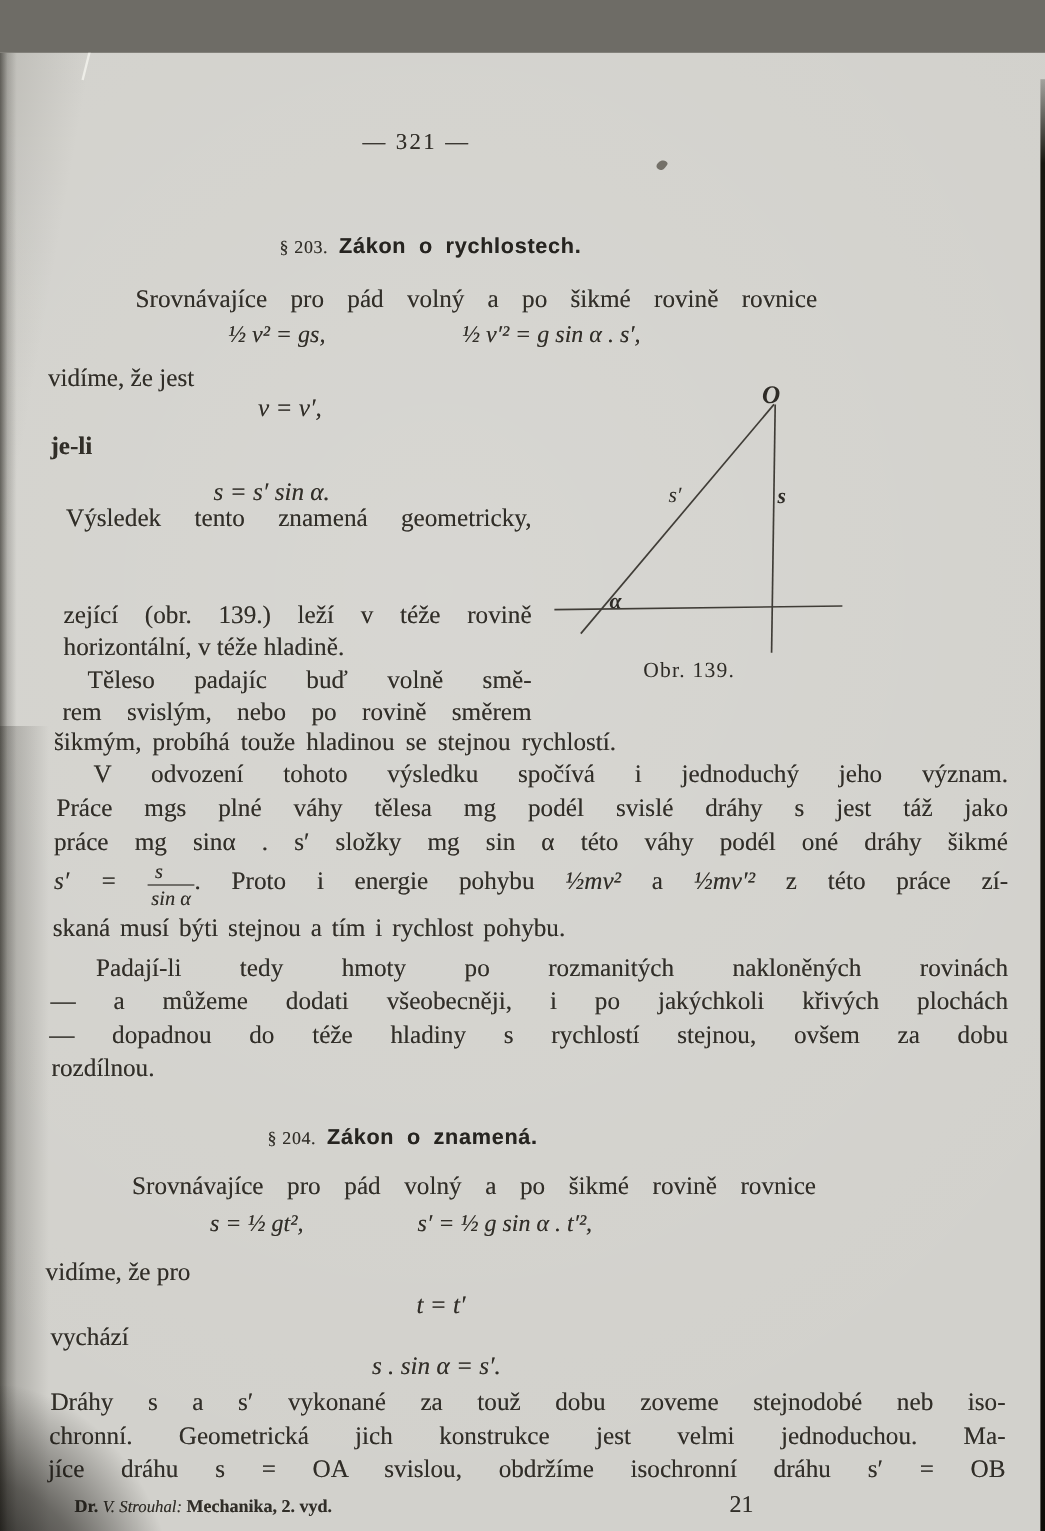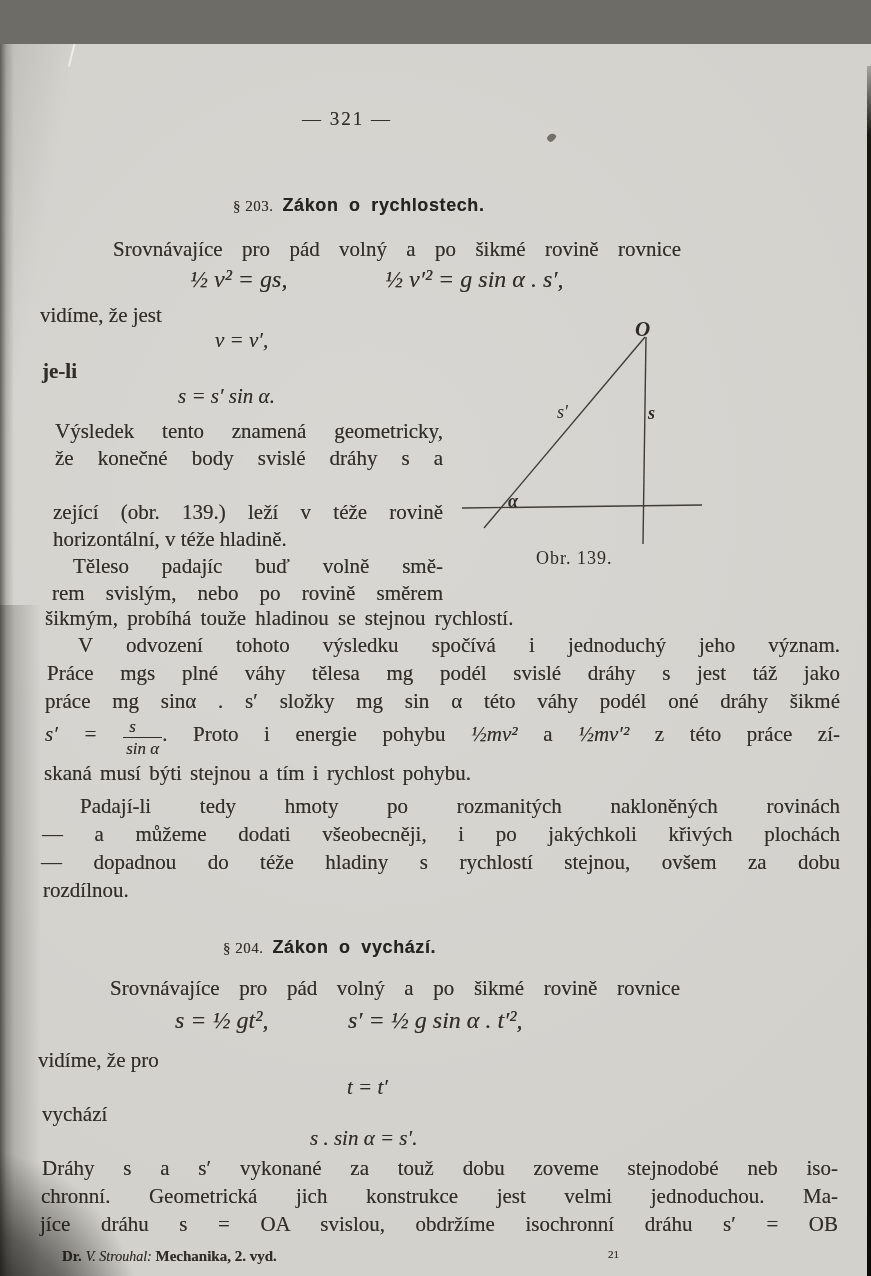--- a/index.html
+++ b/index.html
@@ -10,21 +10,21 @@
       linear-gradient(100deg, rgba(96,94,86,0.20) 0%, rgba(96,94,86,0) 7%),
       #d2d1cc;
     font-family:"Liberation Serif","DejaVu Serif",serif;
     color:#312e28;
     margin-top:44px;
   }
   .t{position:absolute;font-size:21px;line-height:26px;white-space:nowrap;
      text-shadow:0 0 0.5px rgba(49,46,40,0.55);}
   .j{white-space:normal;text-align:justify;text-align-last:justify;}
   .it{font-style:italic;}
-  .f{font-style:italic;font-size:24px;}
+  .f{font-style:italic;font-size:20px;}
   .small{font-size:15px;}
   .hnum{font-size:15px;letter-spacing:0.5px;}
   .htitle{font-family:"Liberation Sans","DejaVu Sans",sans-serif;font-weight:bold;
           font-size:18px;letter-spacing:0.6px;word-spacing:5px;color:#262420;margin-left:9px;}
   .pagenum{font-size:19px;letter-spacing:2px;width:110px;text-align:center;}
   .frac{display:inline-block;vertical-align:-13px;text-align:center;
         font-size:17px;line-height:19px;font-style:italic;}
   .frac .num{display:block;padding:0 6px 1px;border-bottom:1.6px solid #312e28;}
   .frac .den{display:block;padding:1px 3px 0;}
   .fig{position:absolute;left:452px;top:262px;}
@@ -56,24 +56,23 @@
   <div class="t" style="left:233px;top:147px;">
     <span class="hnum">§ 203.</span><span class="htitle">Zákon o rychlostech.</span>
   </div>
 
   <div class="t j" style="left:113px;top:192px;width:568px;">Srovnávajíce pro pád volný a po šikmé rovině rovnice</div>
   <div class="t f" style="left:190px;top:222px;">½ v² = gs,</div>
   <div class="t f" style="left:385px;top:222px;">½ v′² = g sin α . s′,</div>
   <div class="t" style="left:40px;top:258px;">vidíme, že jest</div>
   <div class="t it" style="left:215px;top:283px;">v = v′,</div>
   <div class="t" style="left:42px;top:314px;font-weight:bold;">je-li</div>
-  <div class="t it" style="left:178px;top:339px;">s = s′ sin α.</div>
+  <div class="t it" style="left:178px;top:353px;">s = s′ sin α.</div>
 
   <div class="t j" style="left:55px;top:374px;width:388px;">Výsledek tento znamená geometricky,</div>
-  <div class="t j" style="left:55px;top:401px;width:388px;">že konečné body svislé dráhy s a</div>
   <div class="t j" style="left:53px;top:455px;width:390px;">zející (obr. 139.) leží v téže rovině</div>
   <div class="t" style="left:53px;top:482px;">horizontální, v téže hladině.</div>
   <div class="t j" style="left:52px;top:536px;width:391px;">rem svislým, nebo po rovině směrem</div>
   <div class="t j" style="left:73px;top:509px;width:370px;">Těleso padajíc buď volně smě-</div>
   <div class="t" style="left:45px;top:561px;word-spacing:4px;">šikmým, probíhá touže hladinou se stejnou rychlostí.</div>
 
   <div class="t j" style="left:78px;top:588px;width:762px;">V odvození tohoto výsledku spočívá i jednoduchý jeho význam.</div>
   <div class="t j" style="left:47px;top:616px;width:793px;">Práce mgs plné váhy tělesa mg podél svislé dráhy s jest táž jako</div>
   <div class="t j" style="left:45px;top:644px;width:795px;">práce mg sinα . s′ složky mg sin α této váhy podél oné dráhy šikmé</div>
 
@@ -93,39 +92,39 @@
     <line x1="193" y1="31" x2="32" y2="222"></line>
     <line x1="10" y1="202" x2="250" y2="199"></line>
     <text x="183" y="30" font-size="21" font-style="italic" font-weight="bold">O</text>
     <text x="105" y="112" font-size="18" font-style="italic">s′</text>
     <text x="196" y="113" font-size="18" font-style="italic" font-weight="bold">s</text>
     <text x="56" y="201" font-size="18" font-style="italic" font-weight="bold">α</text>
     <text x="84" y="258" font-size="18" letter-spacing="1">Obr. 139.</text>
   </svg>
 
   <div class="t" style="left:223px;top:889px;">
-    <span class="hnum">§ 204.</span><span class="htitle">Zákon o vychází.</span>
+    <span class="hnum">§ 204.</span><span class="htitle">Zákon o znamená.</span>
   </div>
 
   <div class="t j" style="left:110px;top:931px;width:570px;">Srovnávajíce pro pád volný a po šikmé rovině rovnice</div>
   <div class="t f" style="left:175px;top:963px;">s = ½ gt²,</div>
   <div class="t f" style="left:348px;top:963px;">s′ = ½ g sin α . t′²,</div>
   <div class="t" style="left:38px;top:1003px;">vidíme, že pro</div>
   <div class="t it" style="left:347px;top:1030px;">t = t′</div>
   <div class="t" style="left:42px;top:1057px;">vychází</div>
   <div class="t it" style="left:310px;top:1081px;">s . sin α = s′.</div>
   <div class="t j" style="left:42px;top:1111px;width:796px;">Dráhy s a s′ vykonané za touž dobu zoveme stejnodobé neb iso-</div>
   <div class="t j" style="left:41px;top:1139px;width:797px;">chronní. Geometrická jich konstrukce jest velmi jednoduchou. Ma-</div>
   <div class="t j" style="left:40px;top:1167px;width:798px;">jíce dráhu s = OA svislou,  obdržíme isochronní dráhu s′ = OB</div>
 
   <div class="t small" style="left:62px;top:1199px;">
     <span style="font-weight:bold;">Dr.</span>
     <span class="it" style="font-size:14px;">V. Strouhal:</span>
     <span style="font-weight:bold;">Mechanika, 2. vyd.</span>
   </div>
-  <div class="t" style="left:608px;top:1197px;font-size:11px;font-family:Liberation Serif, serif;">21</div>
+  <div class="t" style="left:608px;top:1197px;font-size:20px;font-family:Liberation Serif, serif;">21</div>
 
   <div class="edge-left"></div>
   <div class="edge-left-soft"></div>
   <div class="corner-shadow"></div>
   <div class="edge-right"></div>
 
 </div>
 
 </body></html>

